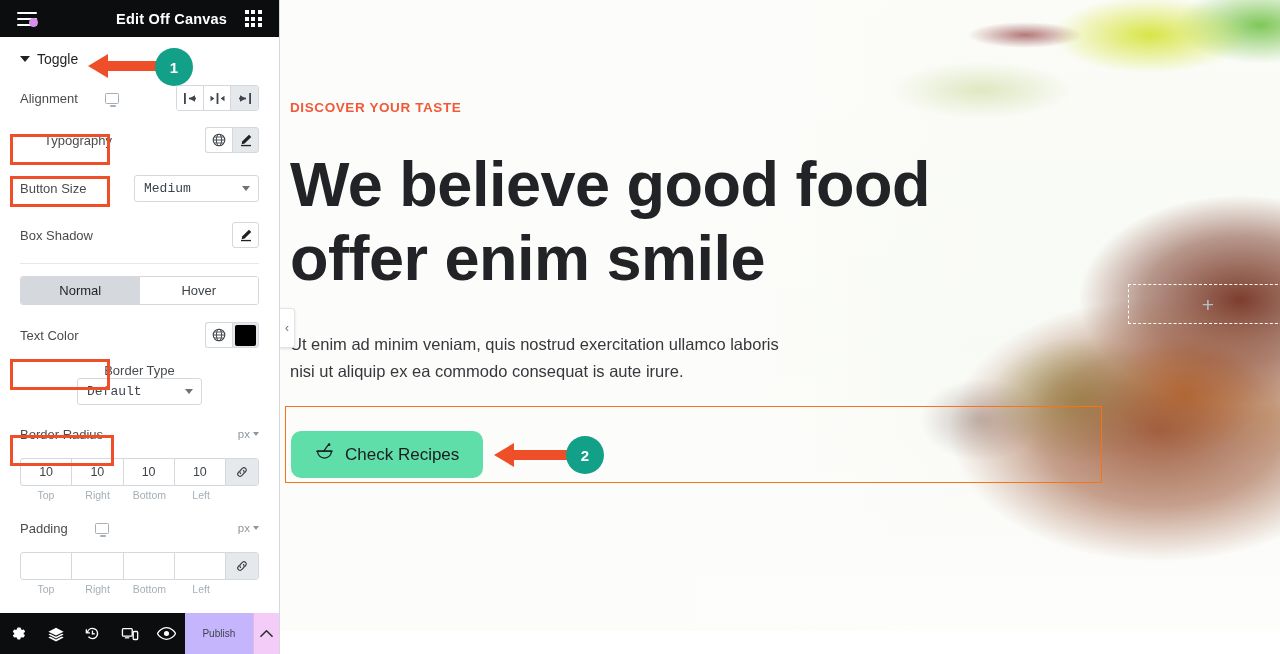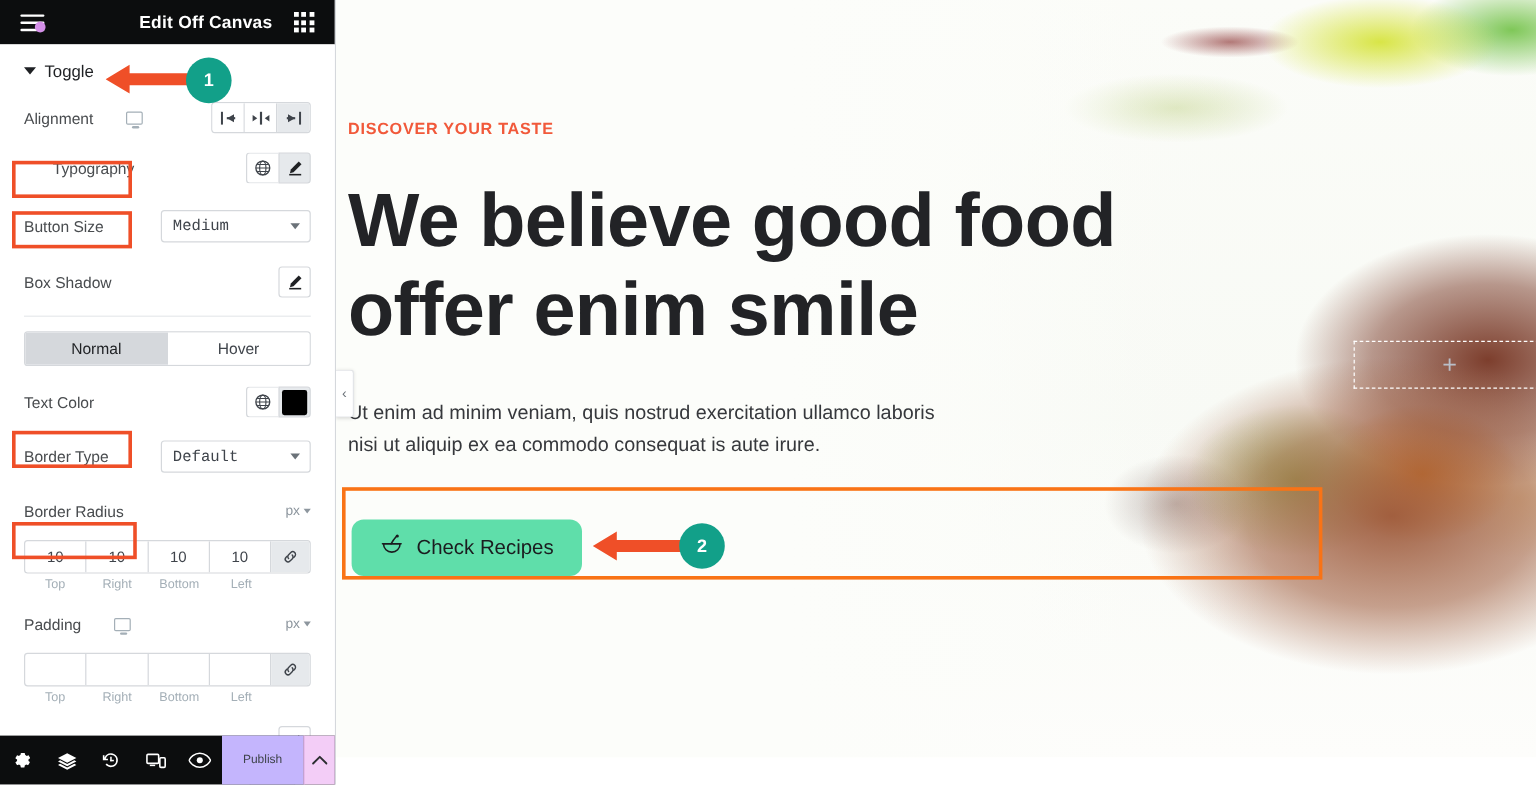--- a/index.html
+++ b/index.html
@@ -171,21 +171,21 @@
   .hero-content { position: absolute; left: 10px; top: 100px; width: 640px; z-index: 3; }
   .eyebrow { font-size: 13.5px; font-weight: bold; color: #f1593a; letter-spacing: .6px; }
   .hero-h1 {
     margin-top: 32px; font-size: 63px; line-height: 74px; font-weight: bold;
     color: #222326; letter-spacing: -0.5px;
   }
   .hero-p { margin-top: 36px; font-size: 16.5px; line-height: 27px; color: #36383c; }
 
   .btn-wrap {
     position: absolute; left: 5px; top: 406px; width: 817px; height: 77px;
-    border: 3px solid #f97316; z-index: 4;
+    border: 1px solid #f97316; z-index: 4;
   }
   .cta-btn {
     position: absolute; left: 5px; top: 24px;
     display: flex; align-items: center; gap: 11px;
     background: #5fdeaa; color: #1b1c1f; border: 0; border-radius: 10px;
     padding: 0 24px; height: 47px; font-size: 17px; cursor: pointer;
     font-family: "Liberation Sans", sans-serif;
   }
 
   .add-box {
@@ -339,21 +339,21 @@
                 <line x1="2.6" y1="4.6" x2="13.4" y2="4.6" stroke="#3f444b" stroke-width="1"></line>
                 <line x1="2.6" y1="11.4" x2="13.4" y2="11.4" stroke="#3f444b" stroke-width="1"></line>
               </svg>
           </div>
           <div class="icon-box pressed">
             <span class="color-swatch"></span>
           </div>
         </div>
       </div>
 
-      <div class="row" style="margin-top:11px;">
+      <div class="row" style="margin-top:11px;flex-direction:column;">
         <span class="row-label">Border Type</span>
         <span class="select-wrap">
           <select class="styled-select">
             <option>Default</option>
           </select>
           <span class="sel-caret"></span>
         </span>
       </div>
 
       <div class="row" style="margin-top:12px;">

